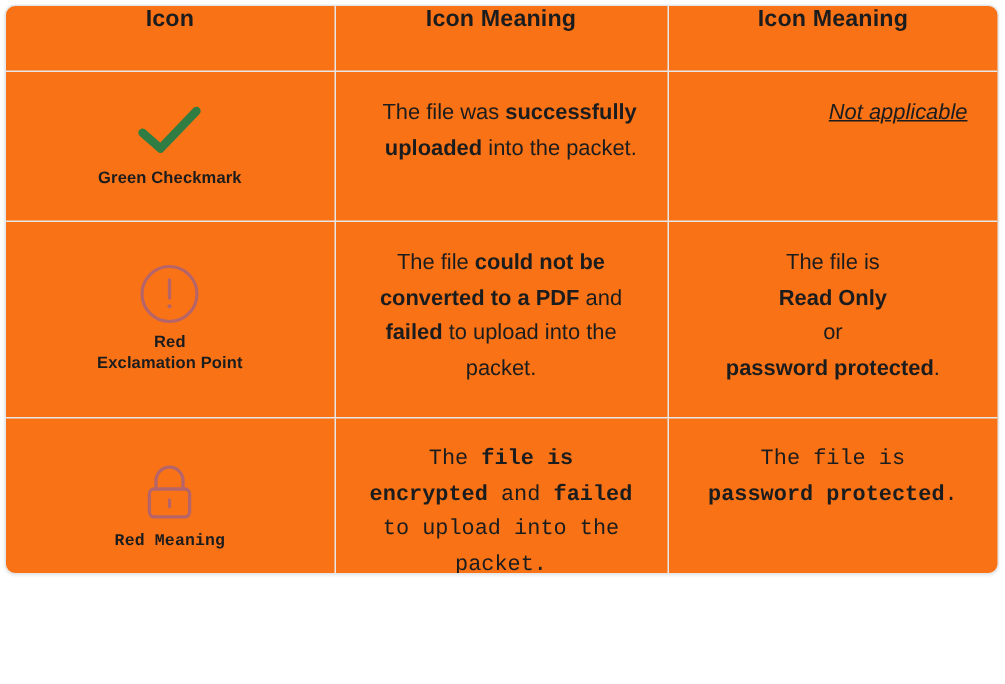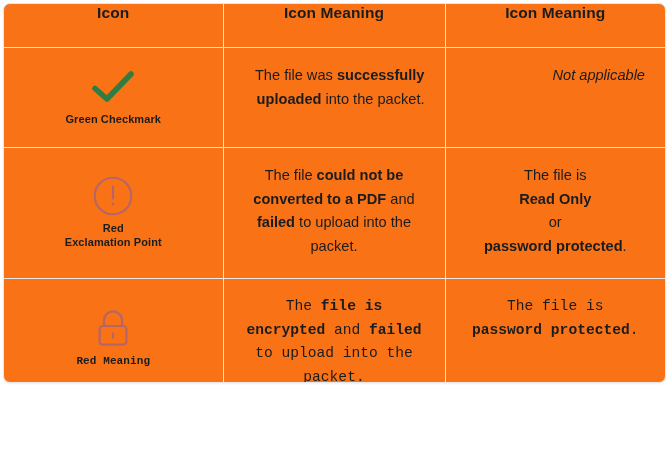--- a/index.html
+++ b/index.html
@@ -98,20 +98,21 @@
     padding: 16px 20px 10px 20px;
     font-size: 14.6px;
     line-height: 1.62;
     box-sizing: border-box;
   }
   .text-cell-inner.tight { padding-top: 14px; }
   .text-cell-inner b { font-weight: bold; }
   .na {
     font-style: italic;
     font-size: 14.6px;
+    text-decoration: underline;
   }
 </style>
 </head>
 <body>
 
 <div class="table-wrap">
   <table class="icon-table">
     <colgroup>
       <col class="c-icon">
         <col class="c-mean">

